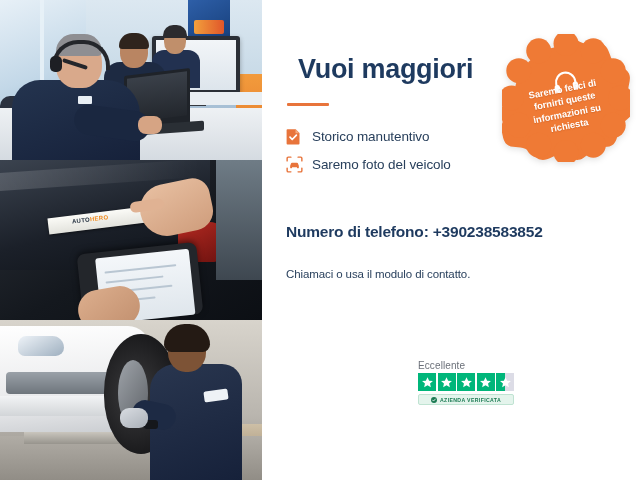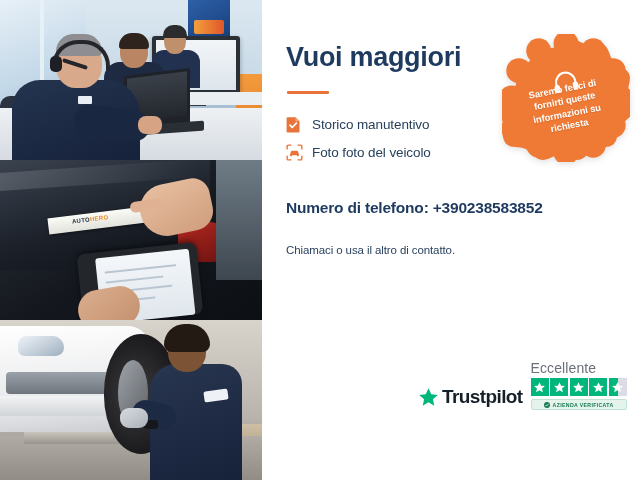--- a/index.html
+++ b/index.html
@@ -297,21 +297,21 @@
     padding: 42px 0 0 24px;
     box-sizing: border-box;
     background: #ffffff;
   }
   .heading {
     color: #1e3a5f;
     font-size: 27px;
     line-height: 1.18;
     font-weight: bold;
     letter-spacing: -0.3px;
-    margin: 0;
+    margin: 12px;
     max-width: 230px;
   }
   .rule {
     width: 42px;
     height: 3px;
     background: #e8743b;
     margin: 17px 0 0 1px;
     border-radius: 1px;
   }
   .feature-list {
@@ -331,21 +331,21 @@
     display: flex;
     align-items: center;
     justify-content: flex-start;
     color: #e8743b;
   }
   .feature-label {
     color: #29405c;
     font-size: 13.5px;
     letter-spacing: -0.1px;
   }
-  .phone-block { margin-top: 32px; }
+  .phone-block { margin-top: 44px; }
   .phone-line {
     color: #1e3a5f;
     font-size: 15.5px;
     font-weight: bold;
     letter-spacing: -0.2px;
   }
   .contact-sub {
     color: #2b425e;
     font-size: 11.5px;
     line-height: 1.55;
@@ -361,21 +361,21 @@
     display: flex;
     align-items: flex-end;
     gap: 8px;
   }
   .tp-logo { display:flex; align-items:center; gap:3px; padding-bottom:2px; }
   .tp-word {
     color:#16202a; font-size:19px; font-weight:bold; letter-spacing:-0.6px;
   }
   .tp-right { display:flex; flex-direction:column; align-items:center; }
   .tp-excellent {
-    color:#6b7079; font-size:14px; letter-spacing:.1px; margin-bottom:2px; align-self:flex-start;
+    color:#6b7079; font-size:10px; letter-spacing:.1px; margin-bottom:2px; align-self:flex-start;
   }
   .tp-stars { display:flex; gap:1.5px; }
   .tp-star {
     width:18px; height:18px; background:#00b67a;
     display:flex; align-items:center; justify-content:center;
   }
   .tp-star.half {
     background: linear-gradient(90deg,#00b67a 50%, #dcdce6 50%);
   }
   .tp-verified {
@@ -518,41 +518,35 @@
           <svg width="17" height="17" viewBox="0 0 18 18" aria-hidden="true">
             <g fill="none" stroke="#e8743b" stroke-width="1.5" stroke-linecap="round">
               <path d="M1.2 5.2V2.4a1.2 1.2 0 0 1 1.2-1.2h2.8"></path>
               <path d="M12.8 1.2h2.8a1.2 1.2 0 0 1 1.2 1.2v2.8"></path>
               <path d="M16.8 12.8v2.8a1.2 1.2 0 0 1-1.2 1.2h-2.8"></path>
               <path d="M5.2 16.8H2.4a1.2 1.2 0 0 1-1.2-1.2v-2.8"></path>
             </g>
             <path d="M4.4 10.2l1-2.5a1 1 0 0 1 .9-.6h5.4a1 1 0 0 1 .9.6l1 2.5v2.3a.5.5 0 0 1-.5.5h-1a.5.5 0 0 1-.5-.5v-.6H6.4v.6a.5.5 0 0 1-.5.5h-1a.5.5 0 0 1-.5-.5z" fill="#e8743b"></path>
           </svg>
         </span>
-        <span class="feature-label">Foto foto del veicolo</span>
+        <span class="feature-label">Saremo foto del veicolo</span>
       </li>
 
 
     </ul>
 
     <div class="phone-block">
       <div class="phone-line">Numero di telefono: +390238583852</div>
       <div class="contact-sub">
         <br>
-        <span>Chiamaci o usa il altro di contatto.</span>
+        <span>Chiamaci o usa il modulo di contatto.</span>
       </div>
     </div>
 
     <div class="trustpilot">
-      <div class="tp-logo">
-        <svg width="21" height="21" viewBox="0 0 22 22" aria-hidden="true">
-          <path d="M11 1.4l2.9 6.3 6.9.6-5.2 4.6 1.5 6.8L11 16.1l-6.1 3.6 1.5-6.8L1.2 8.3l6.9-.6z" fill="#00b67a"></path>
-        </svg>
-        <span class="tp-word">Trustpilot</span>
-      </div>
       <div class="tp-right">
         <span class="tp-excellent">Eccellente</span>
         <div class="tp-stars">
           <span class="tp-star">
             <svg width="13" height="13" viewBox="0 0 22 22" aria-hidden="true">
                 <path d="M11 2l2.7 6 6.5.5-4.9 4.3 1.4 6.4L11 15.8 5.3 19.2l1.4-6.4L1.8 8.5 8.3 8z" fill="#fff"></path>
               </svg>
           </span>
           <span class="tp-star">
             <svg width="13" height="13" viewBox="0 0 22 22" aria-hidden="true">

